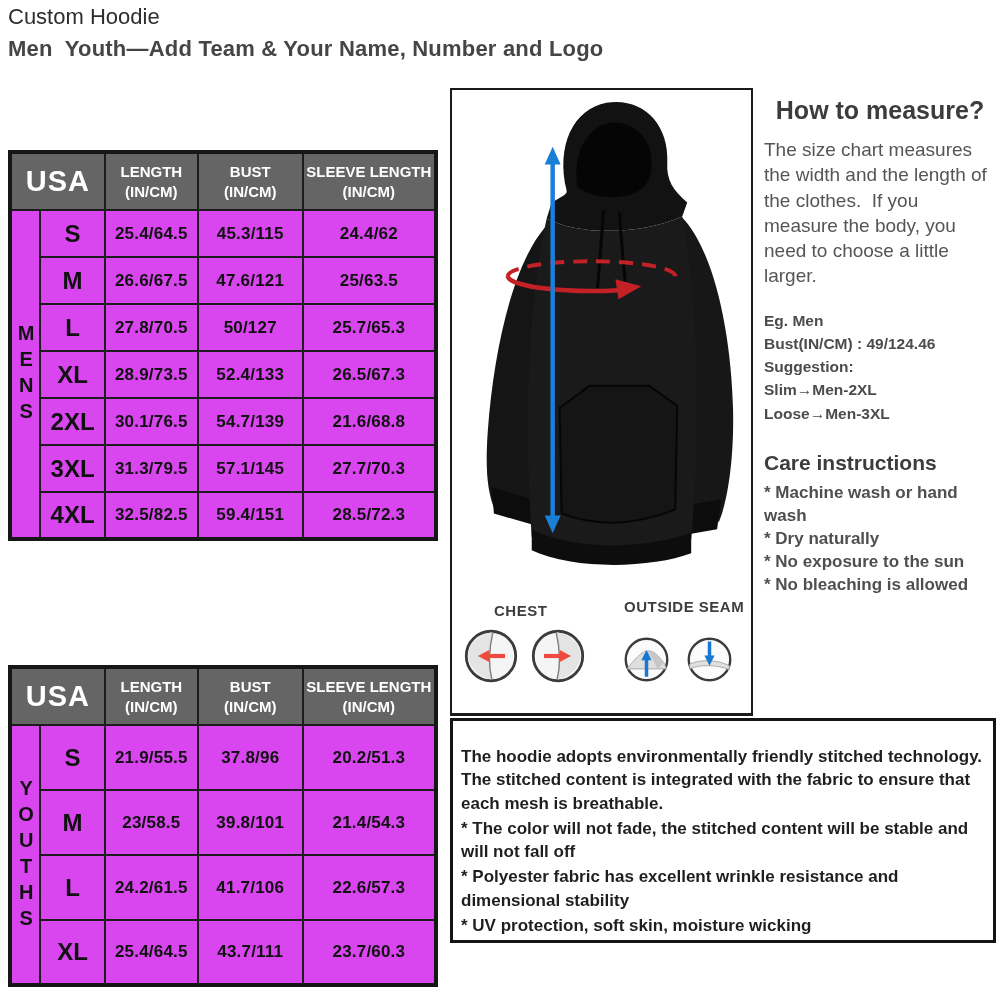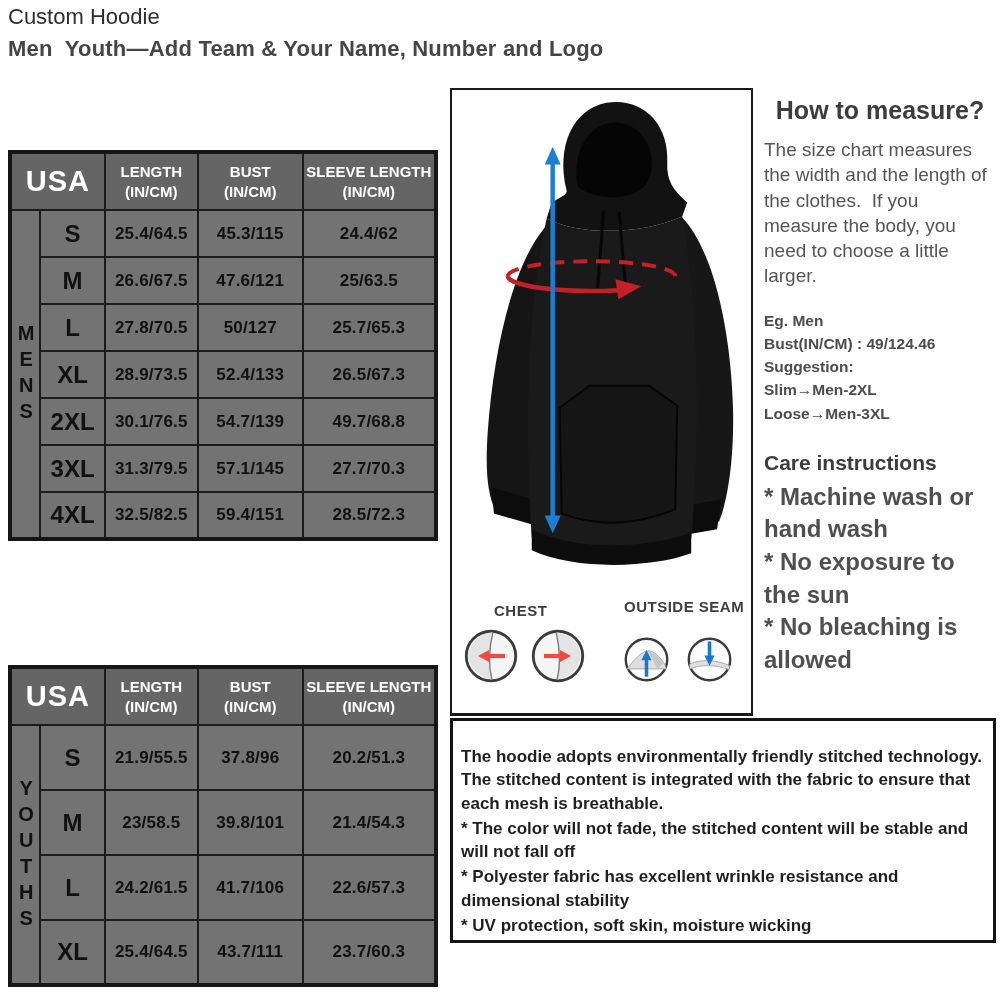--- a/index.html
+++ b/index.html
@@ -9,21 +9,21 @@
   }
   .prewrap{white-space:pre-wrap;}
 
   
   .page-title{position:absolute;left:8px;top:4px;font-size:22px;font-weight:400;color:#2d2d2d;text-align:center;}
   .page-subtitle{position:absolute;left:8px;top:36px;font-size:22px;font-weight:700;color:#454545;letter-spacing:.2px;}
 
   
   table.size-table{
     position:absolute;left:8px;width:430px;border-collapse:collapse;table-layout:fixed;
-    border:4px solid #161616;background:#737373;
+    border:4px solid #161616;background:#d946ef;
   }
   #mens-table{top:150px;}
   #youths-table{top:665px;}
   .size-table th,.size-table td{border:2px solid #1c1c1c;text-align:center;vertical-align:middle;padding:0;}
   .size-table thead tr{height:58px;}
   .size-table thead th{background:#656565;color:#fff;}
   th.usa{font-size:29px;font-weight:700;letter-spacing:1px;}
   th.colh{font-size:15px;font-weight:700;line-height:1.3;}
   #mens-table tbody tr{height:47px;}
   #youths-table tbody tr{height:65px;}
@@ -48,21 +48,21 @@
   #chest-icon-2{left:78px;top:538px;}
   #seam-icon-1{left:171px;top:546px;}
   #seam-icon-2{left:234px;top:546px;}
 
   
   .right-col{position:absolute;left:764px;top:96px;width:232px;color:#555;}
   .htm-heading{font-size:25px;font-weight:700;color:#3c3c3c;text-align:center;margin:0 0 12px 0;}
   .htm-body{font-size:19px;line-height:1.33;font-weight:400;color:#555;margin:0;}
   .eg-block{margin-top:20px;font-size:15.5px;line-height:1.5;font-weight:700;color:#4c4c4c;}
   .care-heading{font-size:21px;font-weight:700;color:#3c3c3c;margin:26px 0 6px 0;}
-  .care-list{font-size:24px;line-height:1.36;font-weight:700;color:#4f4f4f;}
+  .care-list{font-size:17px;line-height:1.36;font-weight:700;color:#4f4f4f;}
 
   
   .fabric-panel{
     position:absolute;left:450px;top:718px;width:546px;height:225px;
     border:3px solid #141414;background:#fff;box-sizing:border-box;
     padding:22px 8px;font-size:17px;line-height:1.37;font-weight:700;color:#1f1f1f;
   }
   .fabric-panel p{margin:2px 0;}
 </style>
 </head>
@@ -119,21 +119,21 @@
     <tr>
       <td class="size">XL</td>
       <td class="val">28.9/73.5</td>
       <td class="val">52.4/133</td>
       <td class="val">26.5/67.3</td>
     </tr>
     <tr>
       <td class="size">2XL</td>
       <td class="val">30.1/76.5</td>
       <td class="val">54.7/139</td>
-      <td class="val">49.7/68.8</td>
+      <td class="val">21.6/68.8</td>
     </tr>
     <tr>
       <td class="size">3XL</td>
       <td class="val">31.3/79.5</td>
       <td class="val">57.1/145</td>
       <td class="val">27.7/70.3</td>
     </tr>
     <tr>
       <td class="size">4XL</td>
       <td class="val">32.5/82.5</td>
@@ -267,20 +267,21 @@
   <div class="eg-block">
     <div>Eg. Men</div>
     <div>Bust(IN/CM) : 49/124.46</div>
     <div>Suggestion:</div>
     <div>Slim→Men-2XL</div>
     <div>Loose→Men-3XL</div>
   </div>
   <h3 class="care-heading">Care instructions</h3>
   <div class="care-list">
     <div>* Machine wash or hand wash</div>
+    <div>* Dry naturally</div>
     <div>* No exposure to the sun</div>
     <div>* No bleaching is allowed</div>
   </div>
 </div>
 
 <div class="fabric-panel">
   <p>The hoodie adopts environmentally friendly stitched technology. The stitched content is integrated with the fabric to ensure that each mesh is breathable.</p>
   <p>* The color will not fade, the stitched content will be stable and will not fall off</p>
   <p>* Polyester fabric has excellent wrinkle resistance and dimensional stability</p>
   <p>* UV protection, soft skin, moisture wicking</p>

